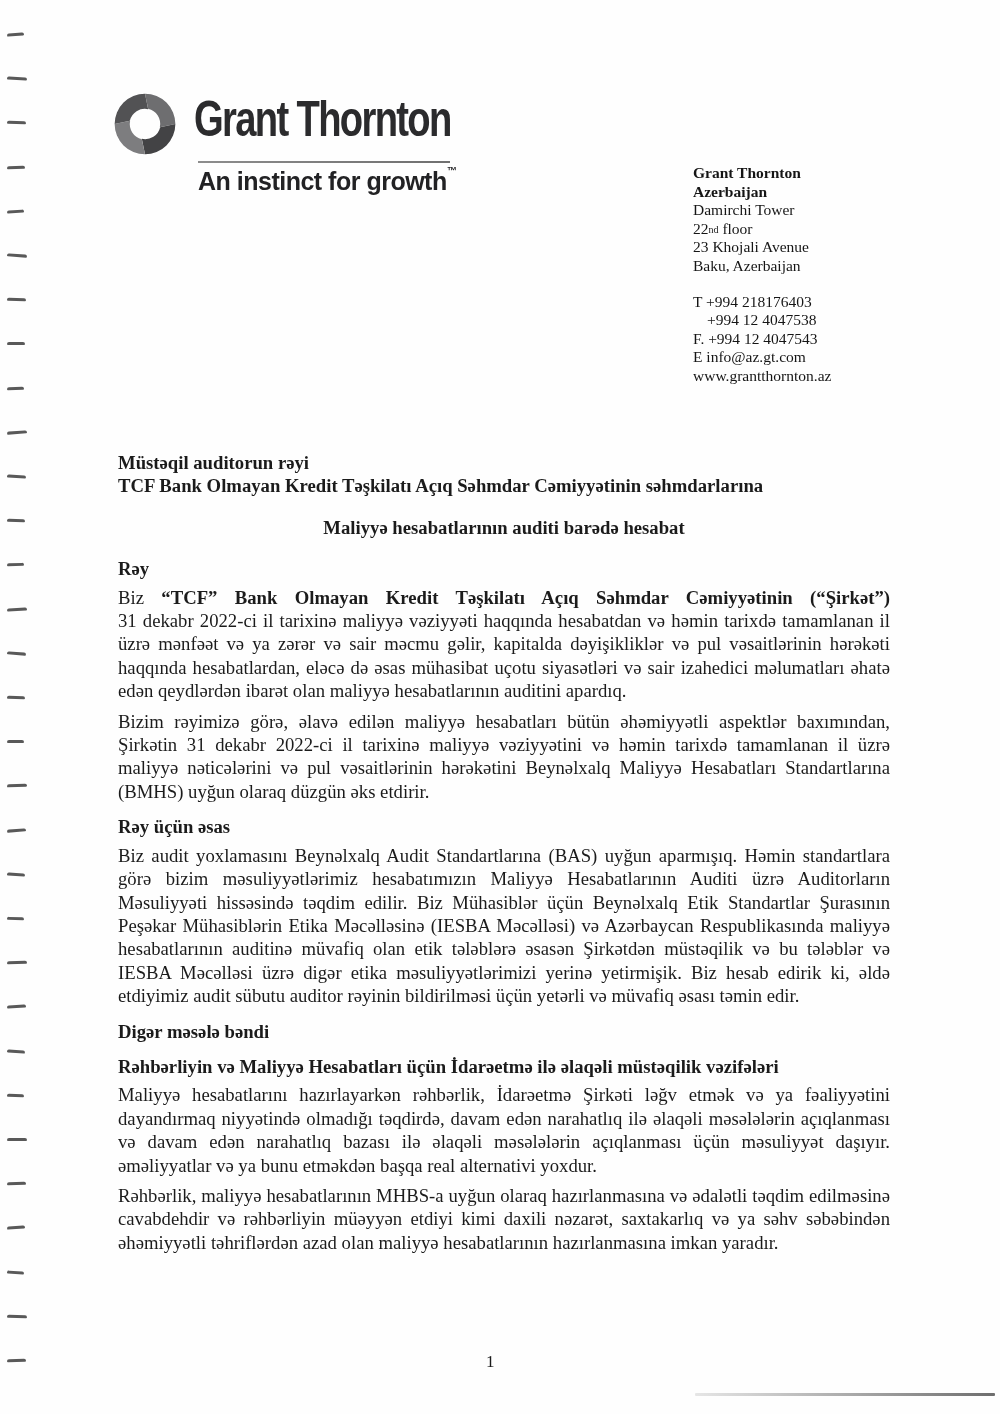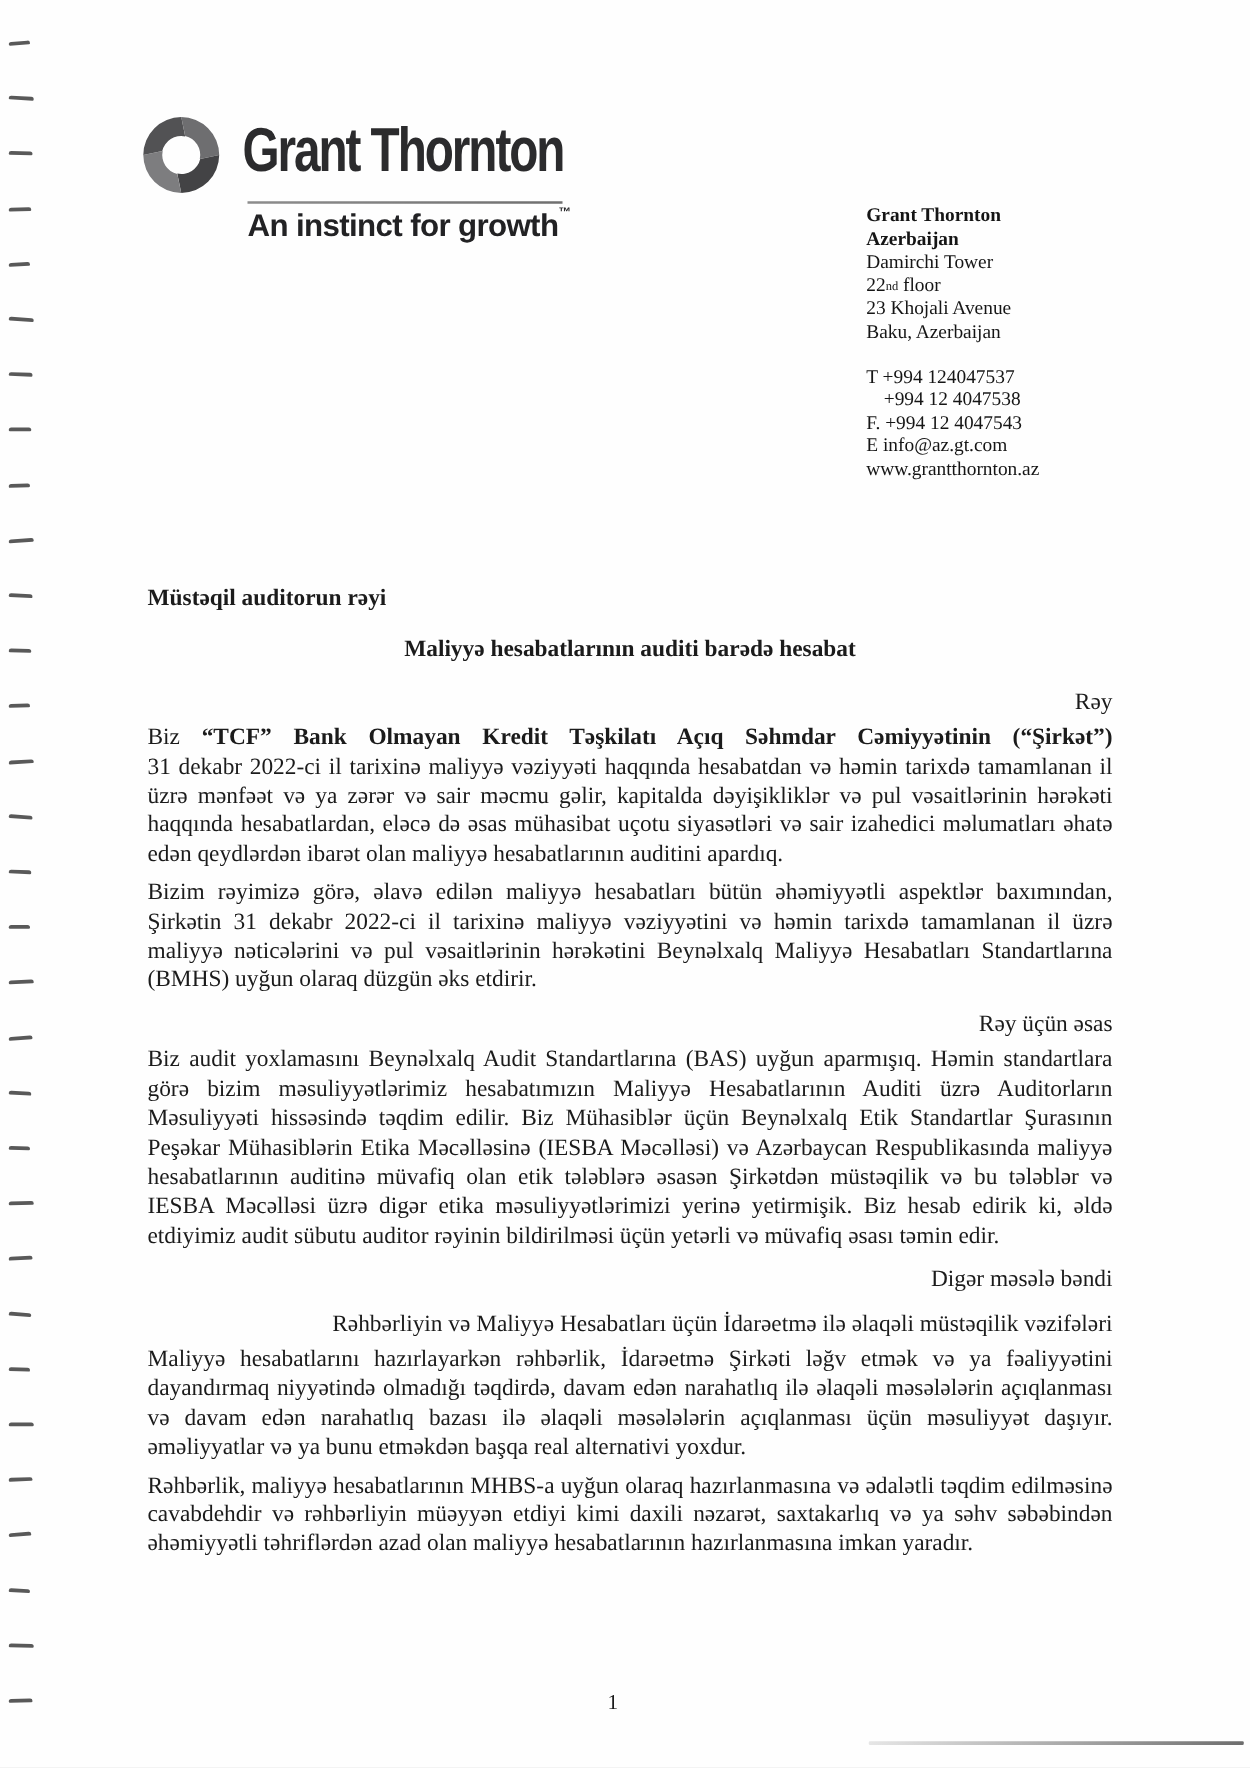--- a/index.html
+++ b/index.html
@@ -49,26 +49,26 @@
     position:absolute; left:693px; top:164px;
     font-size:15.5px; line-height:18.6px; color:#151515; width:230px;
   }
   .contact-block .bold { font-weight:bold; }
   .contact-gap { height:17px; }
   .tel-indent { padding-left:14px; }
   .contact-block sup { font-size:10px; vertical-align:top; position:relative; top:1px; }
 
   
   .body-col {
-    position:absolute; left:118px; top:467px; width:772px;
+    position:absolute; left:118px; top:451px; width:772px;
     font-size:18.7px; line-height:23.4px; text-align:justify;
   }
   .title-block { font-weight:bold; text-align:left; margin-bottom:18px; }
   .doc-subtitle { font-weight:bold; text-align:center; margin-bottom:18px; }
-  .sec-h { font-weight:normal; text-align:right; margin:12px 0 5px; }
+  .sec-h { font-weight:bold; text-align:left; margin:12px 0 5px; }
   .sec-h:first-of-type { margin-top:0; }
   .body-col p { margin:0 0 7px; }
   .lead-line { display:block; text-align:justify; text-align-last:justify; }
   .lead-line b { font-weight:bold; }
 
   
   .page-number { position:absolute; left:486px; top:1352px; font-size:17px; color:#1b1b1b; }
   .scan-line {
     position:absolute; left:695px; top:1393px; width:300px; height:3px;
     background:linear-gradient(to right,#e6e6e6,#a6a6a6 55%,#6d6d6d);
@@ -131,30 +131,31 @@
   </div>
 
   <div class="contact-block">
     <div class="bold">Grant Thornton</div>
     <div class="bold">Azerbaijan</div>
     <div>Damirchi Tower</div>
     <div><span>22</span><sup>nd</sup><span> floor</span></div>
     <div>23 Khojali Avenue</div>
     <div>Baku, Azerbaijan</div>
     <div class="contact-gap"></div>
-    <div>T +994 124047537</div>
+    <div>T +994 218176403</div>
     <div class="tel-indent">+994 12 4047538</div>
     <div>F. +994 12 4047543</div>
     <div>E info@az.gt.com</div>
     <div>www.grantthornton.az</div>
   </div>
 
   <div class="body-col">
     <div class="title-block">
       <div>Müstəqil auditorun rəyi</div>
+      <div>TCF Bank Olmayan Kredit Təşkilatı Açıq Səhmdar Cəmiyyətinin səhmdarlarına</div>
     </div>
 
     <div class="doc-subtitle">Maliyyə hesabatlarının auditi barədə hesabat</div>
 
     <div class="sec-h">Rəy</div>
     <p><span class="lead-line"><span>Biz </span><b>“TCF” Bank Olmayan Kredit Təşkilatı Açıq Səhmdar Cəmiyyətinin (“Şirkət”)</b></span><span>31 dekabr 2022-ci il tarixinə maliyyə vəziyyəti haqqında hesabatdan və həmin tarixdə tamamlanan il üzrə mənfəət və ya zərər və sair məcmu gəlir, kapitalda dəyişikliklər və pul vəsaitlərinin hərəkəti haqqında hesabatlardan, eləcə də əsas mühasibat uçotu siyasətləri və sair izahedici məlumatları əhatə edən qeydlərdən ibarət olan maliyyə hesabatlarının auditini apardıq.</span></p>
     <p>Bizim rəyimizə görə, əlavə edilən maliyyə hesabatları bütün əhəmiyyətli aspektlər baxımından, Şirkətin 31 dekabr 2022-ci il tarixinə maliyyə vəziyyətini və həmin tarixdə tamamlanan il üzrə maliyyə nəticələrini və pul vəsaitlərinin hərəkətini Beynəlxalq Maliyyə Hesabatları Standartlarına (BMHS) uyğun olaraq düzgün əks etdirir.</p>
 
     <div class="sec-h">Rəy üçün əsas</div>
     <p>Biz audit yoxlamasını Beynəlxalq Audit Standartlarına (BAS) uyğun aparmışıq. Həmin standartlara görə bizim məsuliyyətlərimiz hesabatımızın Maliyyə Hesabatlarının Auditi üzrə Auditorların Məsuliyyəti hissəsində təqdim edilir. Biz Mühasiblər üçün Beynəlxalq Etik Standartlar Şurasının Peşəkar Mühasiblərin Etika Məcəlləsinə (IESBA Məcəlləsi) və Azərbaycan Respublikasında maliyyə hesabatlarının auditinə müvafiq olan etik tələblərə əsasən Şirkətdən müstəqilik və bu tələblər və IESBA Məcəlləsi üzrə digər etika məsuliyyətlərimizi yerinə yetirmişik. Biz hesab edirik ki, əldə etdiyimiz audit sübutu auditor rəyinin bildirilməsi üçün yetərli və müvafiq əsası təmin edir.</p>

